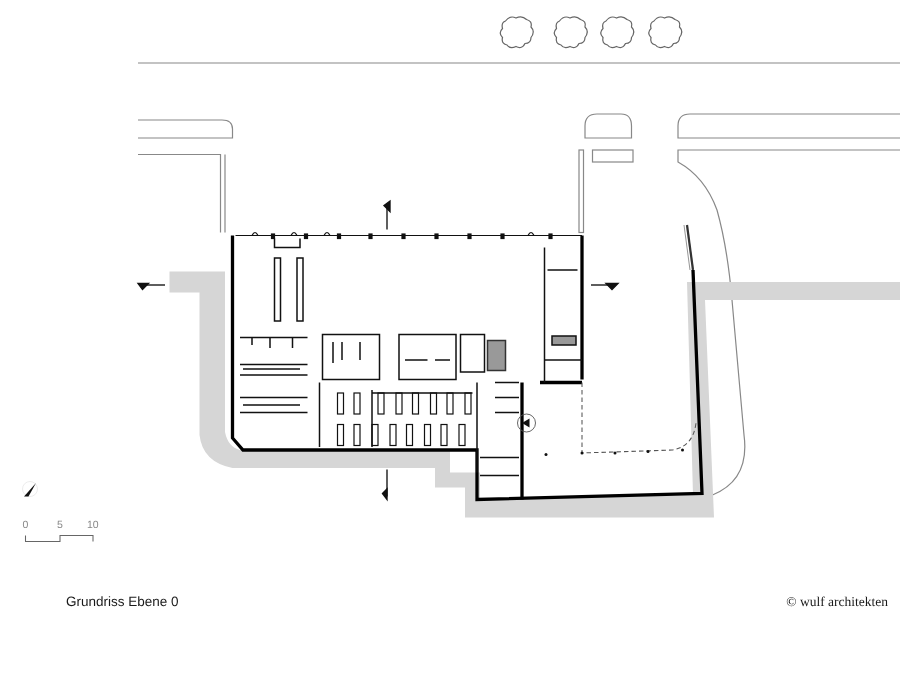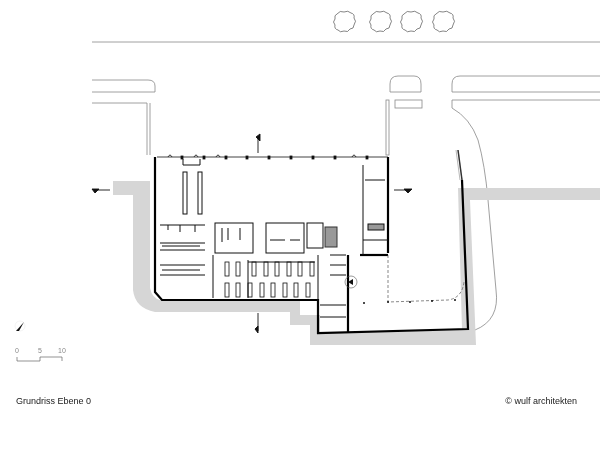--- a/index.html
+++ b/index.html
@@ -1,20 +1,20 @@
 <!DOCTYPE html>
 <html><head>
 <meta charset="utf-8">
 <style>
   html, body { margin: 0; padding: 0; background: #ffffff; }
   body { width: 600px; height: 450px; position: relative; overflow: hidden; font-family: "Liberation Sans", sans-serif; }
   .plan { position: absolute; left: 0; top: 0; width: 600px; height: 450px; }
-  .caption { position: absolute; top: 396px; font-size: 9px; color: #1a1a1a; }
+  .caption { position: absolute; top: 396px; font-size: 9px; color: #1a1a1a; margin-left: 28px; }
   .caption.left { left: 16px; }
-  .caption.right { right: 23px; }
+  .caption.right { right: 8px; font-family: Liberation Serif, serif; }
   .scale-label { position: absolute; font-size: 7px; color: #888; top: 347px; }
 </style>
 </head>
 <body>
 
 <svg class="plan" viewBox="0 0 600 450" xmlns="http://www.w3.org/2000/svg">
 
   <g fill="none" stroke="#666" stroke-width="0.8">
     <path d="M337 14 q3-4 7-2 q4-2 7 1 q4 1 3 5 q3 3 0 7 q0 4-4 4 q-2 4-6 2 q-4 2-6-1 q-4-1-3-5 q-3-3 0-6 q-1-4 2-5z"></path>
     <path d="M373 14 q3-4 7-2 q4-2 7 1 q4 1 3 5 q3 3 0 7 q0 4-4 4 q-2 4-6 2 q-4 2-6-1 q-4-1-3-5 q-3-3 0-6 q-1-4 2-5z"></path>

